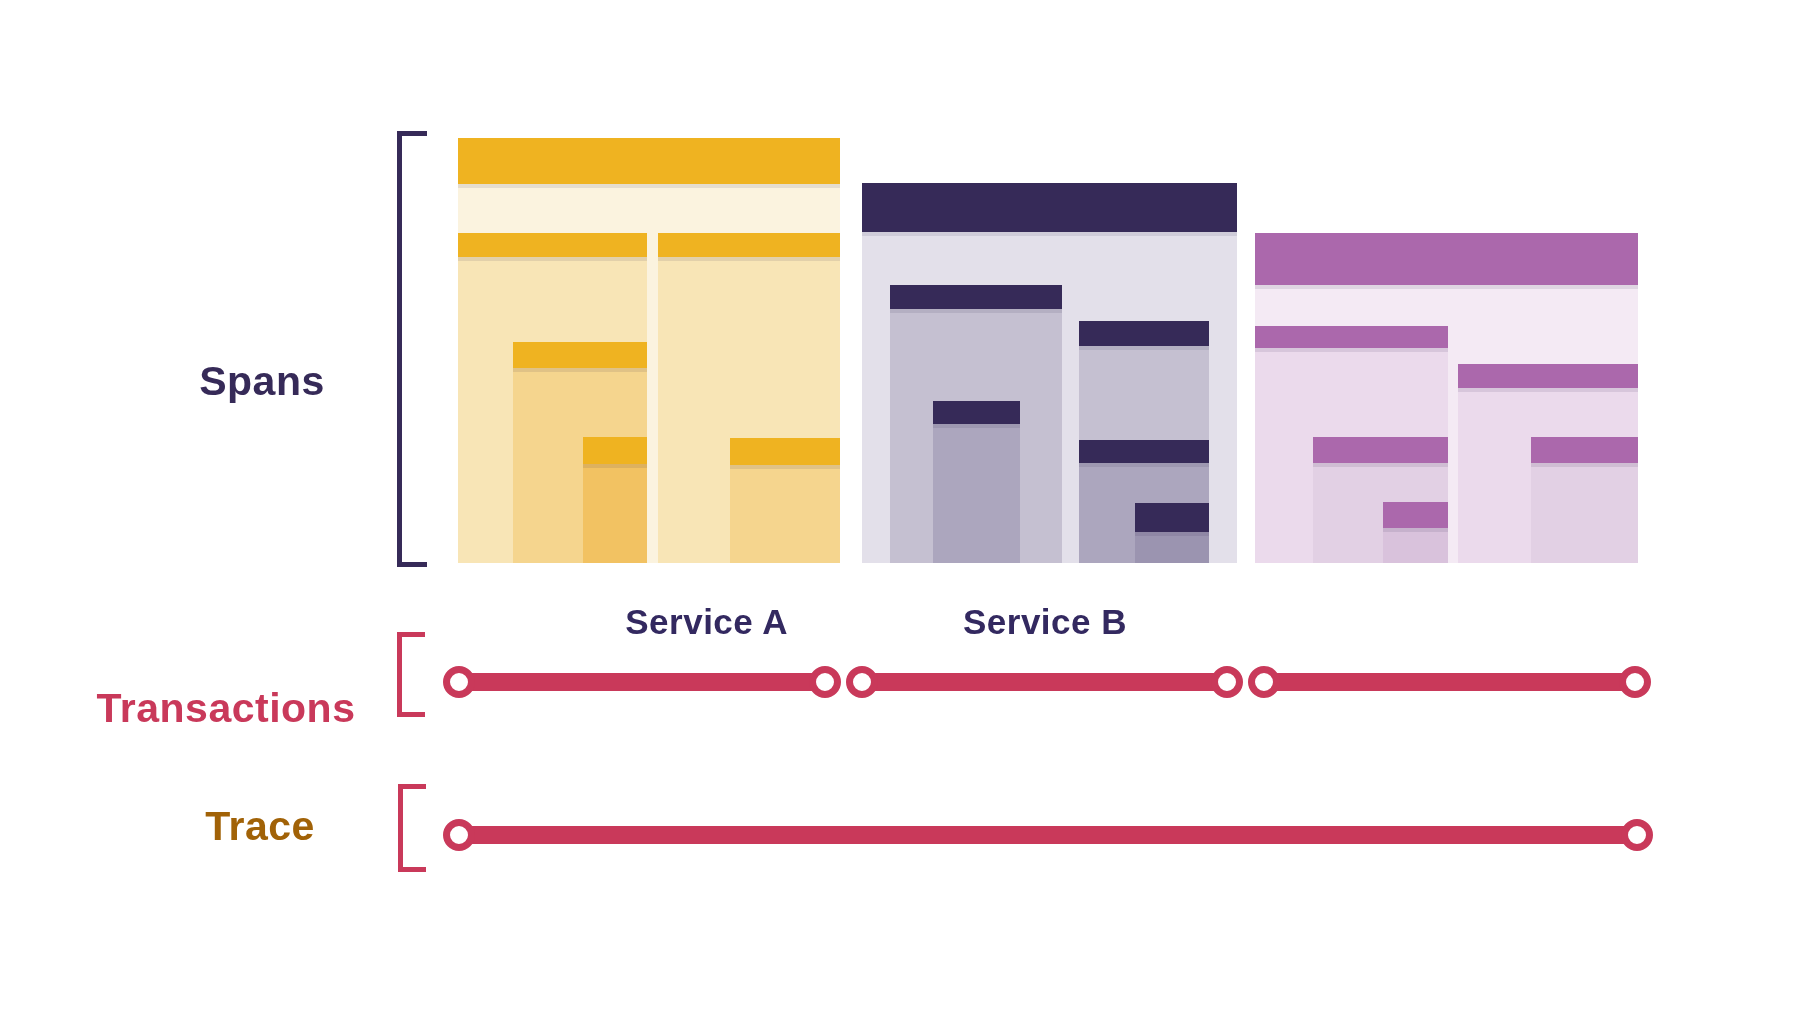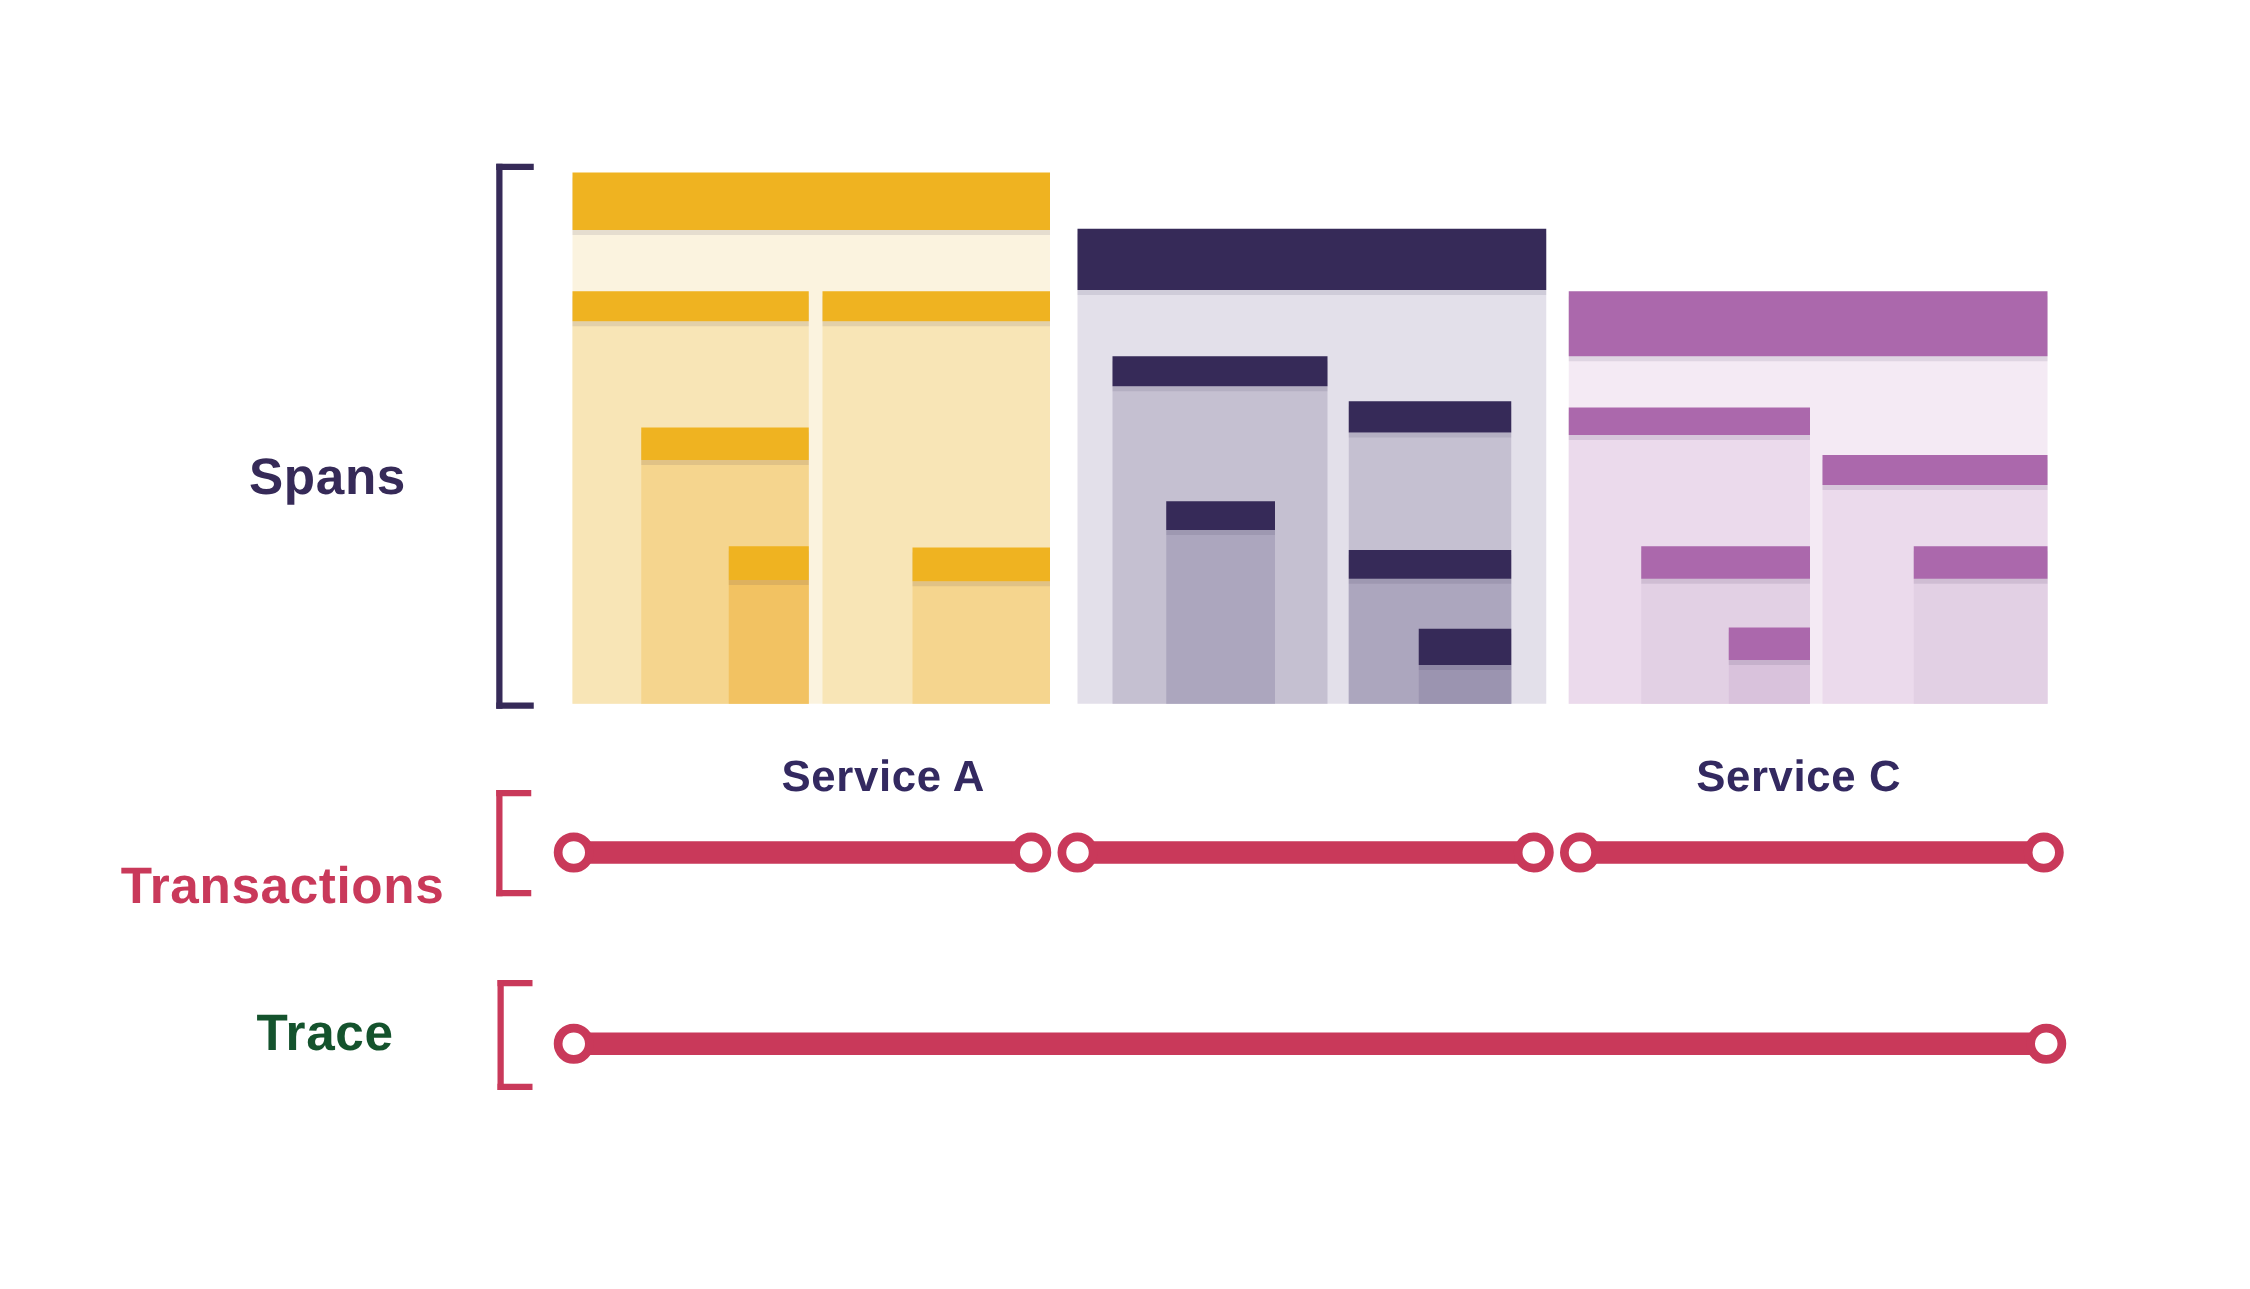--- a/index.html
+++ b/index.html
@@ -67,37 +67,37 @@
       <div class="span-header" style="left: 1313px; top: 437px; width: 135px; height: 26px; background: rgb(171, 104, 172);"></div>
       <div class="span-body" style="left: 1383px; top: 528px; width: 65px; height: 35px; background: rgb(217, 194, 220);"></div>
       <div class="span-header" style="left: 1383px; top: 502px; width: 65px; height: 26px; background: rgb(171, 104, 172);"></div>
       <div class="span-body" style="left: 1458px; top: 388px; width: 180px; height: 175px; background: rgb(235, 218, 236);"></div>
       <div class="span-header" style="left: 1458px; top: 364px; width: 180px; height: 24px; background: rgb(171, 104, 172);"></div>
       <div class="span-body" style="left: 1531px; top: 463px; width: 107px; height: 100px; background: rgb(226, 208, 228);"></div>
       <div class="span-header" style="left: 1531px; top: 437px; width: 107px; height: 26px; background: rgb(171, 104, 172);"></div>
     </div>
 
   <div class="svc-label" id="label-service-a" style="color: rgb(51, 41, 96); text-align: right;">Service A</div>
-  <div class="svc-label" id="label-service-c" style="color: rgb(51, 41, 96);">Service C</div>
+  <div class="svc-label" id="label-service-b" style="color: rgb(51, 41, 96);">Service B</div>
 
   <div class="side-label" id="label-transactions" style="color: rgb(201, 57, 90); margin-top: 39px;">Transactions</div>
   <div class="bracket" id="bracket-transactions" style="border-color: rgb(201, 57, 90);"></div>
   <div id="transactions-layer">
       <div class="tline" style="left: 459px; top: 673px; width: 366px; background: rgb(201, 57, 90);"></div>
       <div class="tline" style="left: 862px; top: 673px; width: 365px; background: rgb(201, 57, 90);"></div>
       <div class="tline" style="left: 1264px; top: 673px; width: 371px; background: rgb(201, 57, 90);"></div>
       <div class="tnode" style="left: 443px; top: 666px; border-color: rgb(201, 57, 90);"></div>
       <div class="tnode" style="left: 809px; top: 666px; border-color: rgb(201, 57, 90);"></div>
       <div class="tnode" style="left: 846px; top: 666px; border-color: rgb(201, 57, 90);"></div>
       <div class="tnode" style="left: 1211px; top: 666px; border-color: rgb(201, 57, 90);"></div>
       <div class="tnode" style="left: 1248px; top: 666px; border-color: rgb(201, 57, 90);"></div>
       <div class="tnode" style="left: 1619px; top: 666px; border-color: rgb(201, 57, 90);"></div>
     </div>
 
-  <div class="side-label" id="label-trace" style="color: #14532d;">Trace</div>
+  <div class="side-label" id="label-trace" style="color: #a16207;">Trace</div>
   <div class="bracket" id="bracket-trace" style="border-color: rgb(201, 57, 90);"></div>
   <div id="trace-layer">
       <div class="tline" style="left: 459px; top: 826px; width: 1178px; background: rgb(201, 57, 90);"></div>
       <div class="tnode" style="left: 443px; top: 819px; border-color: rgb(201, 57, 90);"></div>
       <div class="tnode" style="left: 1621px; top: 819px; border-color: rgb(201, 57, 90);"></div>
     </div>
 
 </div>
 
 </body></html>

